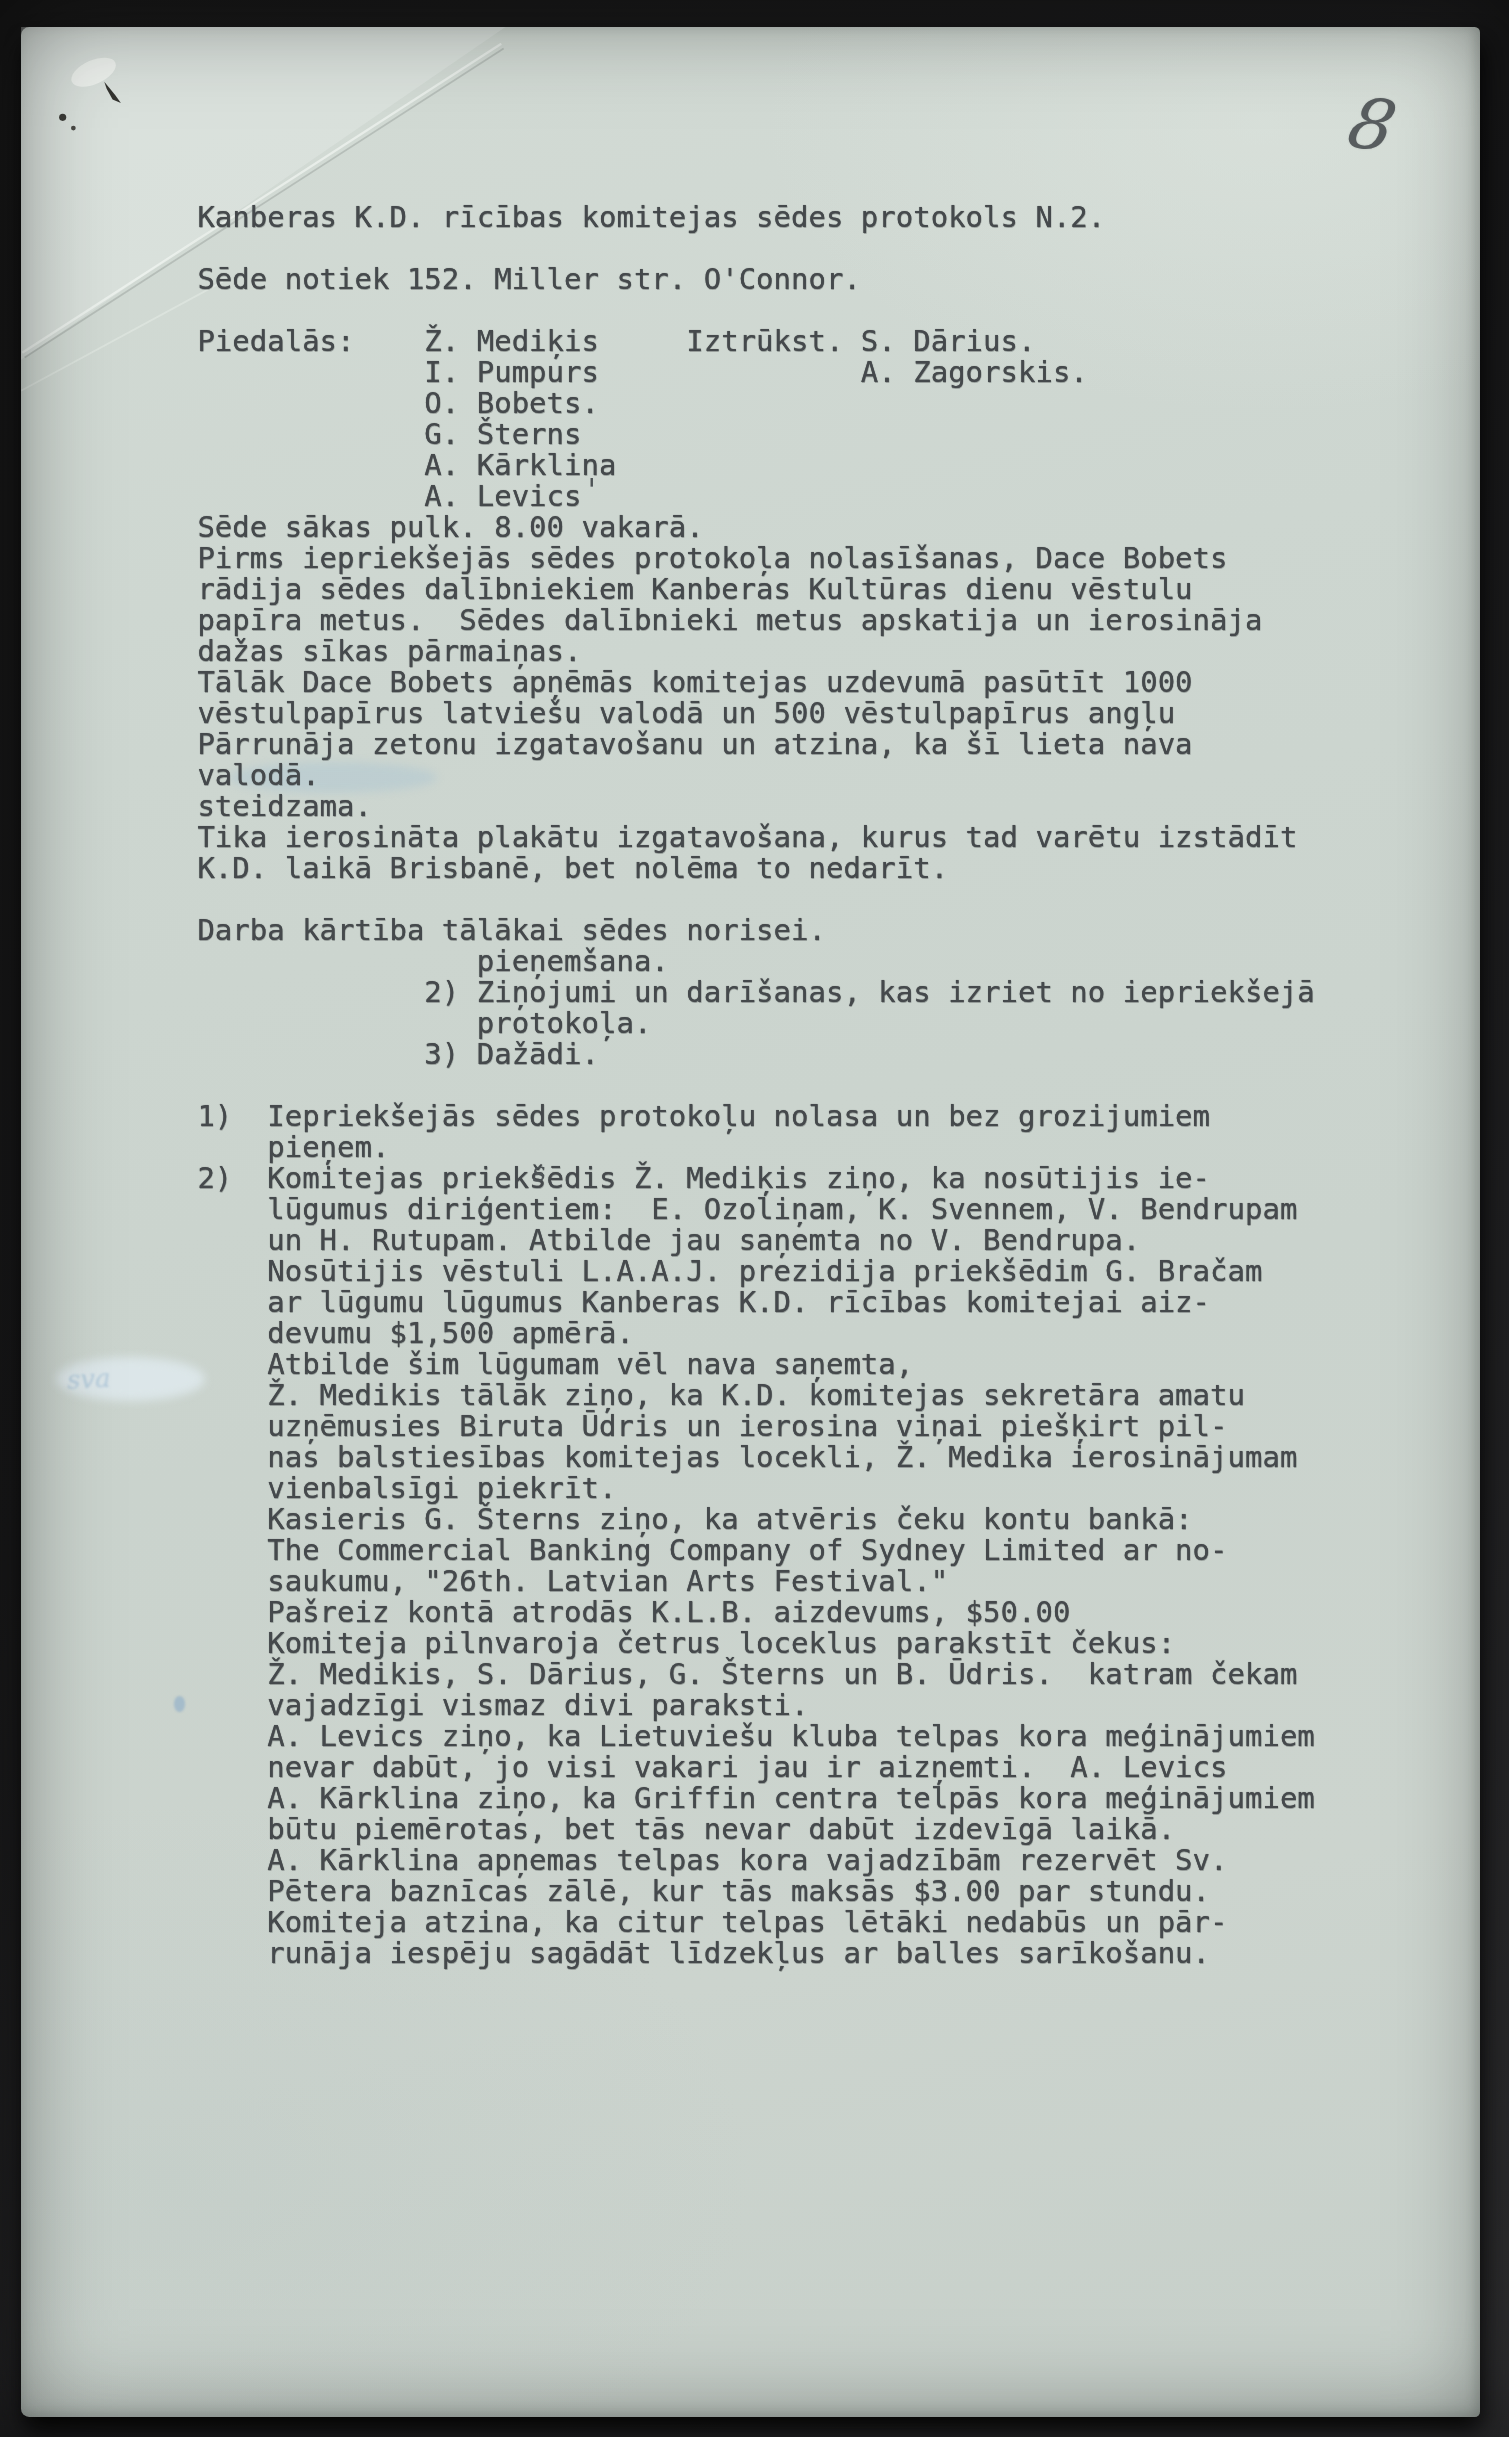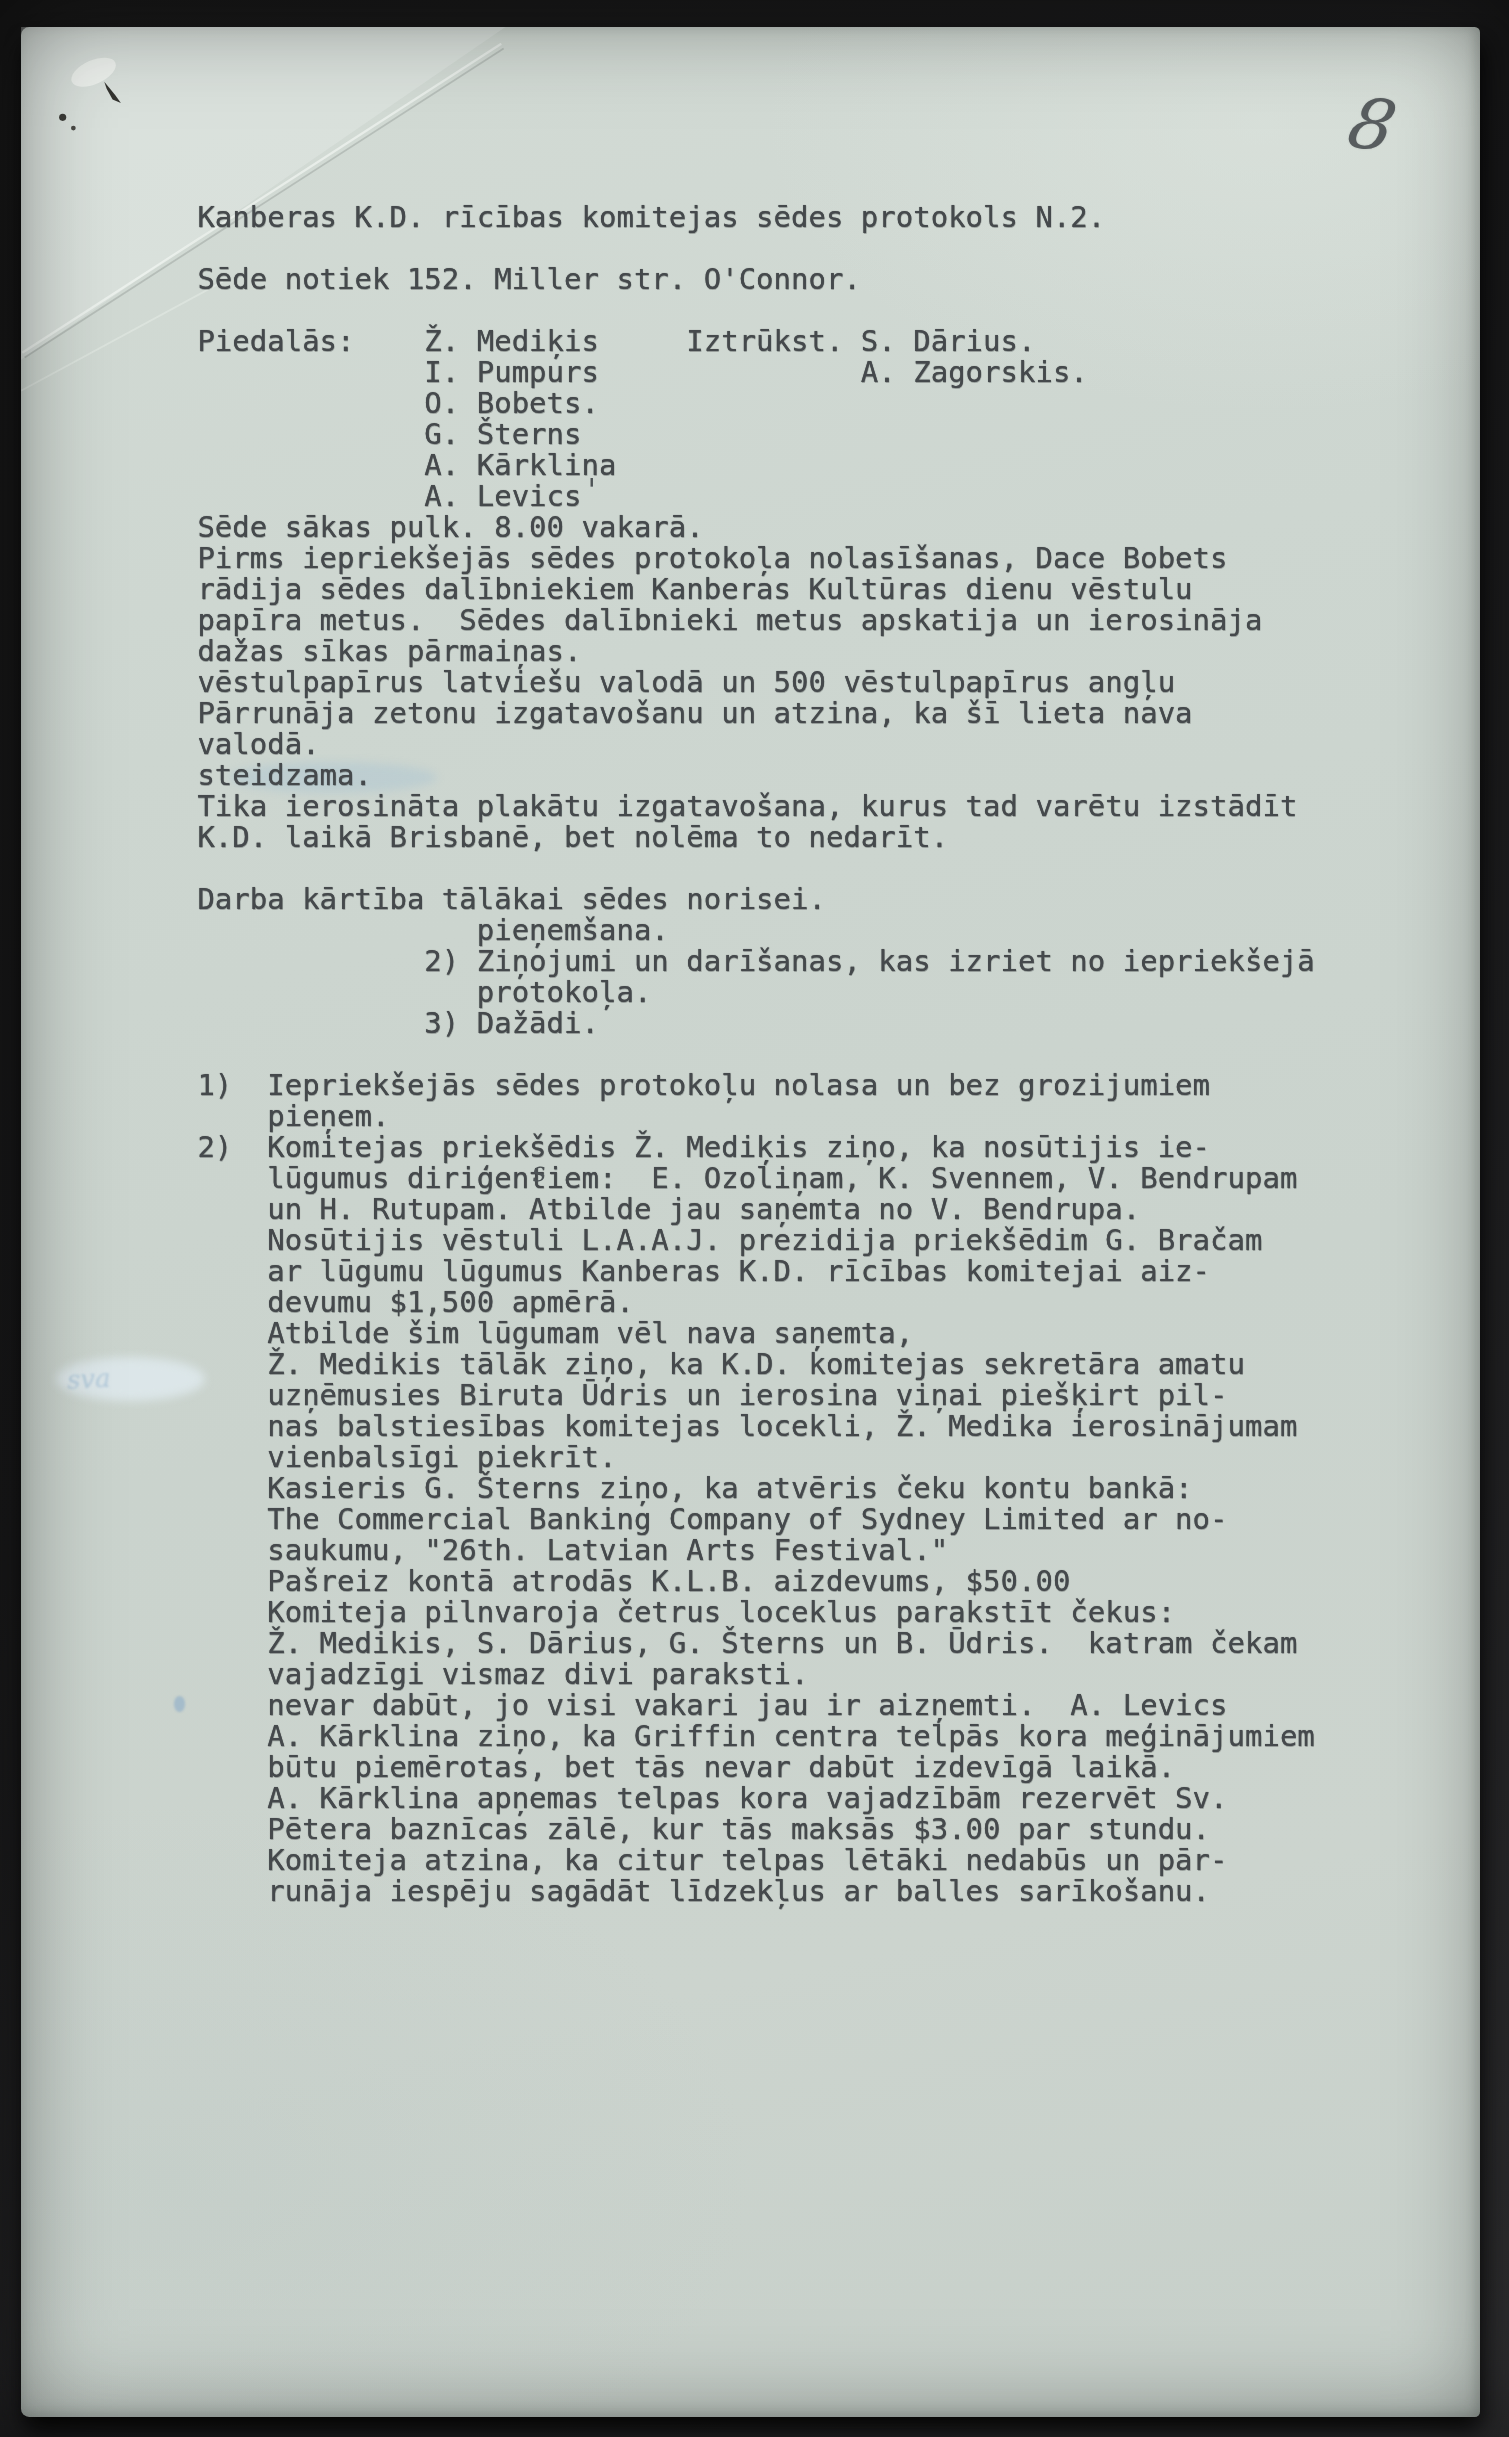--- a/index.html
+++ b/index.html
@@ -103,20 +103,21 @@
         <div class="doc-line">             I. Pumpurs               A. Zagorskis.</div>
         <div class="doc-line">             O. Bobets.</div>
         <div class="doc-line">             G. Šterns</div>
         <div class="doc-line">             A. Kārklina</div>
         <div class="doc-line">             A. Levics</div>
         <div class="doc-line">Sēde sākas pulk. 8.00 vakarā.</div>
         <div class="doc-line">Pirms iepriekšejās sēdes protokoļa nolasīšanas, Dace Bobets</div>
         <div class="doc-line">rādija sēdes dalībniekiem Kanberas Kultūras dienu vēstulu</div>
         <div class="doc-line">papīra metus.  Sēdes dalībnieki metus apskatija un ierosināja</div>
         <div class="doc-line">dažas sīkas pārmaiņas.</div>
+        <div class="doc-line">Tālāk Dace Bobets apņēmās komitejas uzdevumā pasūtīt 1000</div>
         <div class="doc-line">vēstulpapīrus latviešu valodā un 500 vēstulpapīrus angļu</div>
         <div class="doc-line">Pārrunāja zetonu izgatavošanu un atzina, ka šī lieta nava</div>
         <div class="doc-line">valodā.</div>
         <div class="doc-line">steidzama.</div>
         <div class="doc-line">Tika ierosināta plakātu izgatavošana, kurus tad varētu izstādīt</div>
         <div class="doc-line">K.D. laikā Brisbanē, bet nolēma to nedarīt.</div>
         <div class="doc-line">&nbsp;</div>
         <div class="doc-line">Darba kārtība tālākai sēdes norisei.</div>
         <div class="doc-line">                pieņemšana.</div>
         <div class="doc-line">             2) Ziņojumi un darīšanas, kas izriet no iepriekšejā</div>
@@ -136,20 +137,21 @@
         <div class="doc-line">    uzņēmusies Biruta Ūdris un ierosina viņai piešķirt pil-</div>
         <div class="doc-line">    nas balstiesības komitejas locekli, Ž. Medika ierosinājumam</div>
         <div class="doc-line">    vienbalsīgi piekrīt.</div>
         <div class="doc-line">    Kasieris G. Šterns ziņo, ka atvēris čeku kontu bankā:</div>
         <div class="doc-line">    The Commercial Banking Company of Sydney Limited ar no-</div>
         <div class="doc-line">    saukumu, "26th. Latvian Arts Festival."</div>
         <div class="doc-line">    Pašreiz kontā atrodās K.L.B. aizdevums, $50.00</div>
         <div class="doc-line">    Komiteja pilnvaroja četrus loceklus parakstīt čekus:</div>
         <div class="doc-line">    Ž. Medikis, S. Dārius, G. Šterns un B. Ūdris.  katram čekam</div>
         <div class="doc-line">    vajadzīgi vismaz divi paraksti.</div>
+        <div class="doc-line">    A. Levics ziņo, ka Lietuviešu kluba telpas kora meģinājumiem</div>
         <div class="doc-line">    nevar dabūt, jo visi vakari jau ir aizņemti.  A. Levics</div>
         <div class="doc-line">    A. Kārklina ziņo, ka Griffin centra telpās kora meģinājumiem</div>
         <div class="doc-line">    būtu piemērotas, bet tās nevar dabūt izdevīgā laikā.</div>
         <div class="doc-line">    A. Kārklina apņemas telpas kora vajadzībām rezervēt Sv.</div>
         <div class="doc-line">    Pētera baznīcas zālē, kur tās maksās $3.00 par stundu.</div>
         <div class="doc-line">    Komiteja atzina, ka citur telpas lētāki nedabūs un pār-</div>
         <div class="doc-line">    runāja iespēju sagādāt līdzekļus ar balles sarīkošanu.</div>
       </div>
 
     <div class="hand-note note-inserted-s">s</div>

